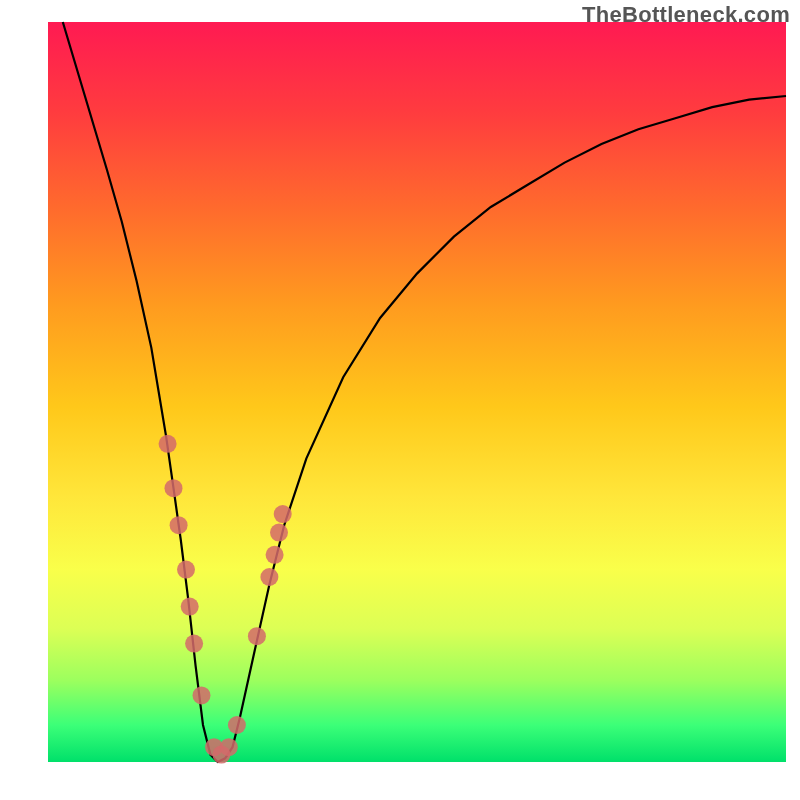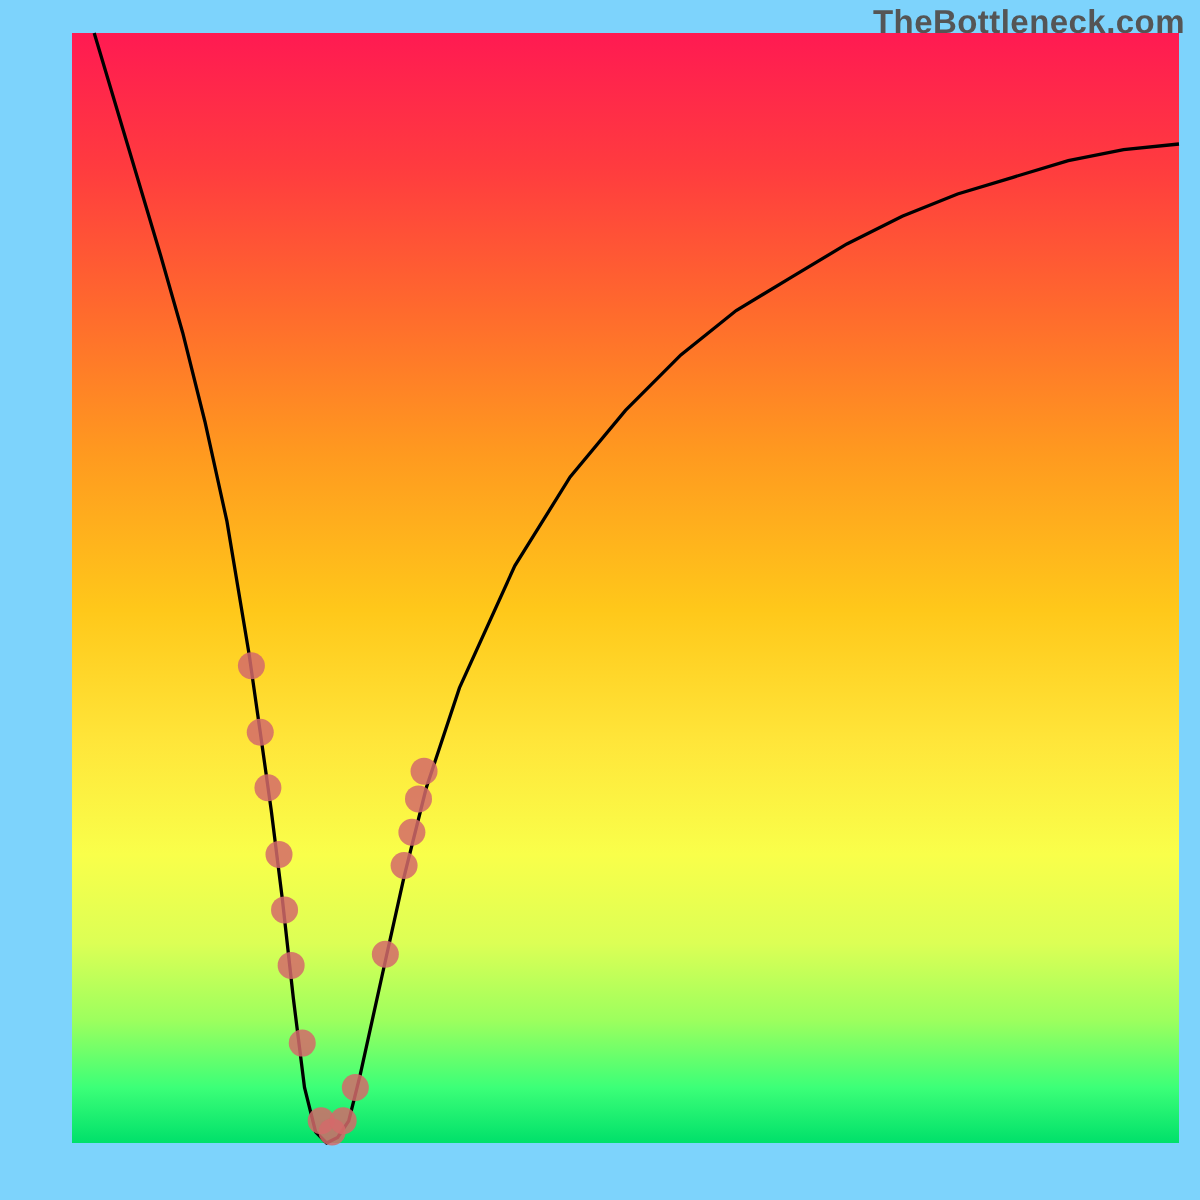--- a/index.html
+++ b/index.html
@@ -8,21 +8,21 @@
     width: 800px;
     height: 800px;
     overflow: hidden;
     background: #000;
     font-family: Arial, Helvetica, sans-serif;
   }
   .frame {
     position: relative;
     width: 800px;
     height: 800px;
-    background: #7dd3fc;
+    background: #ffffff;
   }
   .plot-area {
     position: absolute;
     left: 48px;
     top: 22px;
     width: 738px;
     height: 740px;
     background: linear-gradient(to bottom,
       #ff1a52 0%,
       #ff3b3f 12%,

